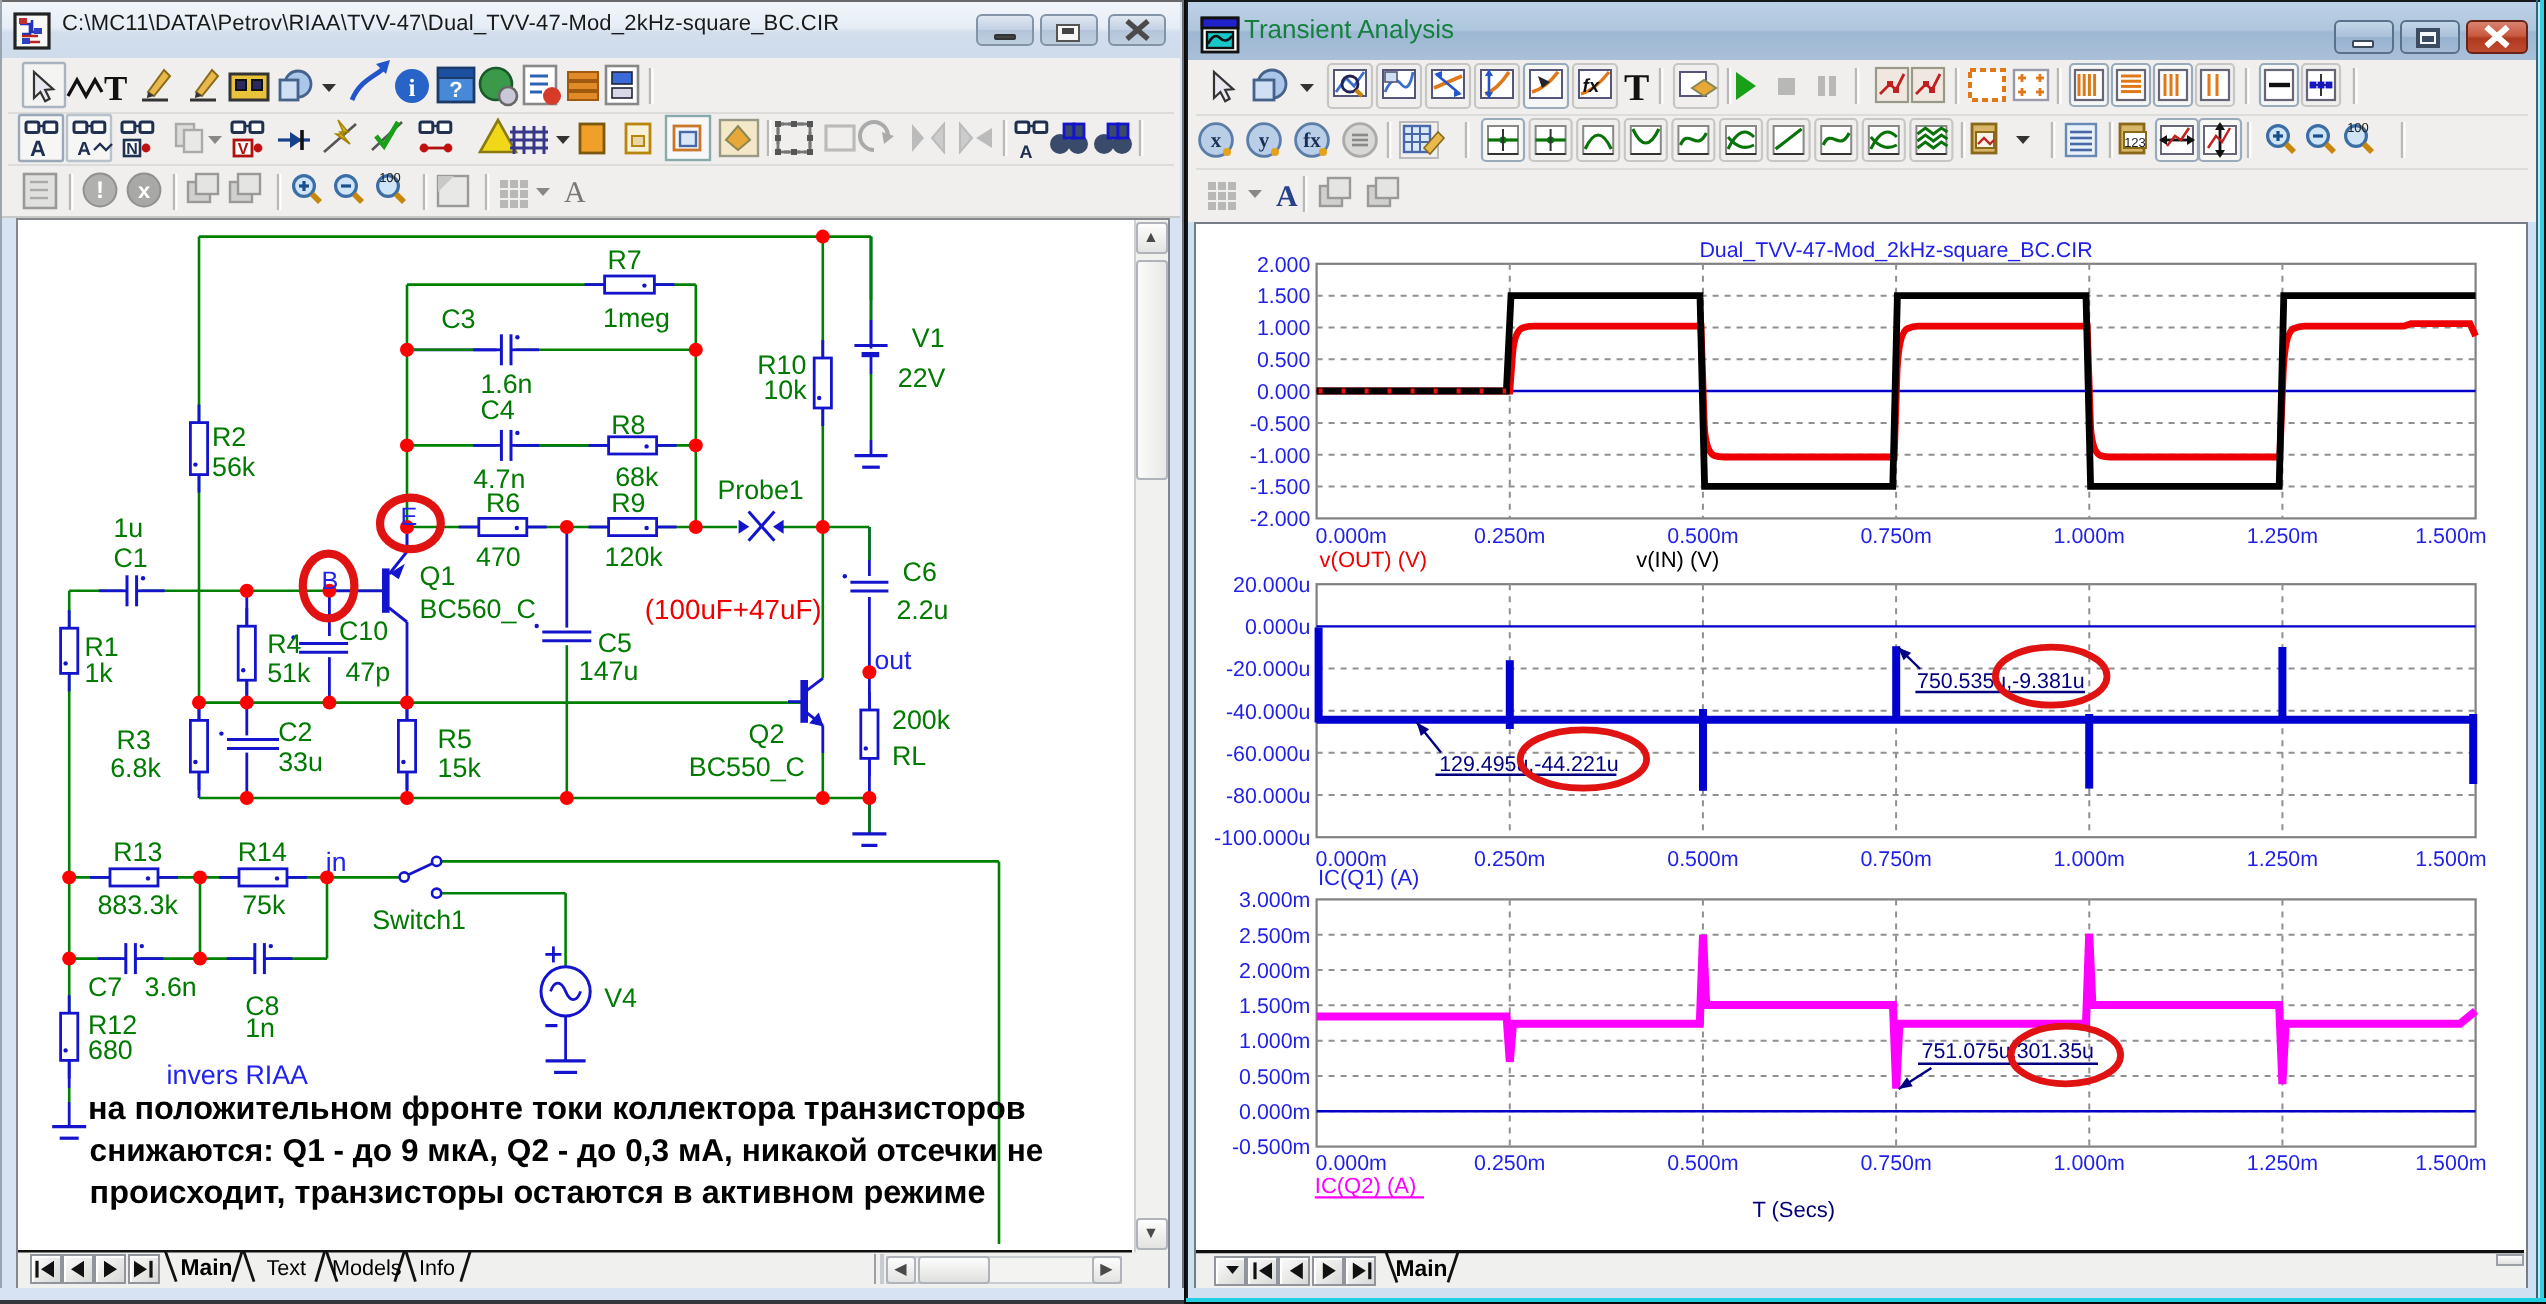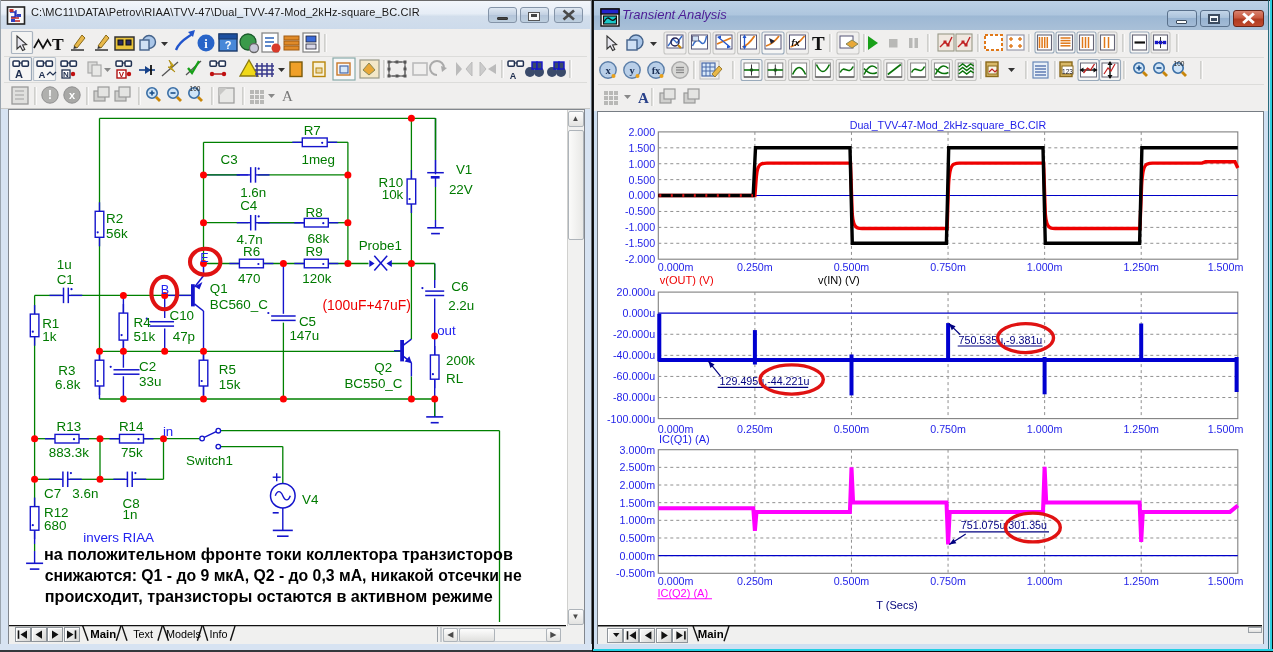--- a/index.html
+++ b/index.html
@@ -41,21 +41,21 @@
 <div class="abs" style="left:549.25px;top:630.75px;width:8px;height:8px;font-size:8px;line-height:8px;text-align:center;color:#4a4a4a;">▶</div>
 <div class="abs" style="left:567px;top:626px;width:17px;height:17.5px;background:#f0f0ef;"></div>
 </div>
 <div class="abs" style="left:593px;top:0;width:680px;height:650px;background:#cfe0f2;">
 <div class="abs" style="left:0;top:0;width:680px;height:1px;background:#16191c;"></div>
 <div class="abs" style="left:0;top:0;width:1px;height:650px;background:#16191c;"></div>
 <div class="abs" style="left:676.5px;top:0;width:3px;height:652px;background:#30d0e0;"></div>
 <div class="abs" style="left:679.3px;top:0;width:0.7px;height:652px;background:#101010;"></div>
 <div class="abs" style="left:675px;top:0;width:1px;height:650px;background:#2a6a7a;"></div>
 <div class="abs" style="left:1px;top:1px;width:674px;height:29px;background:linear-gradient(#bdd1e6,#aec6de 48%,#9db8d4 52%,#a9c0d8);"></div>
-<div class="abs" style="left:29px;top:7px;width:300px;height:18px;font-size:13px;color:#4c1d95;font-style:italic;">Transient Analysis</div>
+<div class="abs" style="left:29px;top:7px;width:300px;height:18px;font-size:13px;color:#15803d;">Transient Analysis</div>
 <div class="abs" style="left:574.4px;top:10px;width:29.9px;height:17px;border:1px solid #5a718c;border-radius:3px;background:linear-gradient(#c3d5e8,#a9c1da 50%,#96b2d0 50%,#a3bbd6);"></div>
 <div class="abs" style="left:607.2px;top:10px;width:29.9px;height:17px;border:1px solid #5a718c;border-radius:3px;background:linear-gradient(#c3d5e8,#a9c1da 50%,#96b2d0 50%,#a3bbd6);"></div>
 <div class="abs" style="left:640.1px;top:10px;width:30.9px;height:17px;border:1px solid #6a2417;border-radius:3px;background:linear-gradient(#d8826f,#c95a40 45%,#b03a20 55%,#c04a2e);"></div>
 <div class="abs" style="left:583px;top:20px;width:11px;height:3.5px;background:#fcfcfc;border:1px solid #3a4a5c;border-radius:1px;"></div>
 <div class="abs" style="left:615px;top:14px;width:12px;height:9.5px;border:2px solid #3c4c60;background:#f4f8fc;"></div>
 <div class="abs" style="left:618px;top:17.5px;width:6px;height:3px;background:#3c4c60;"></div>
 <div class="abs" style="left:1px;top:30px;width:674px;height:81px;background:#f0efee;"></div>
 <div class="abs" style="left:5px;top:56.5px;width:666px;height:1px;background:#dcdcda;"></div>
 <div class="abs" style="left:5px;top:83.5px;width:666px;height:1px;background:#dcdcda;"></div>
 <div class="abs" style="left:4px;top:111px;width:667px;height:533px;border:1px solid #777d84;background:#fff;"></div>

